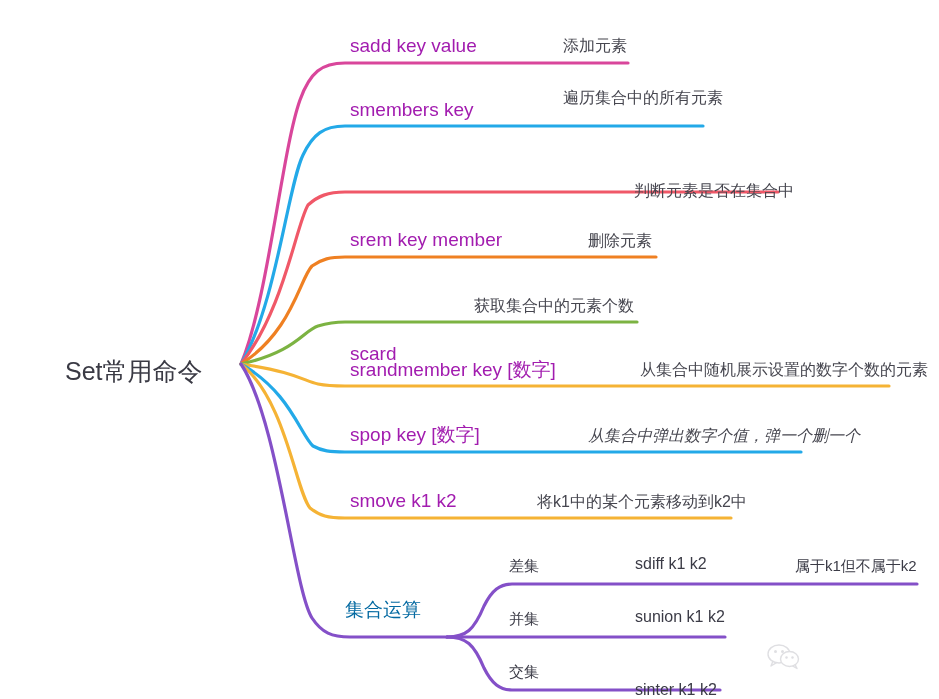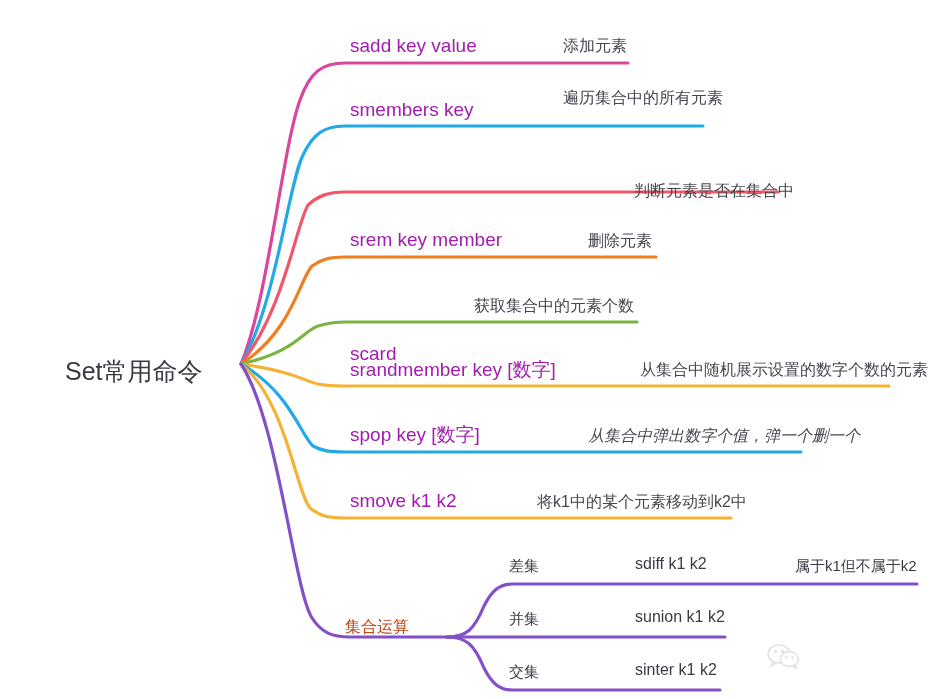--- a/index.html
+++ b/index.html
@@ -37,23 +37,22 @@
   }
   .node.cmd {
     font-size: 19px;
     color: #a21caf;
   }
   .node.desc {
     font-size: 16px;
     color: #46464f;
   }
   .node.group {
-    font-size: 16px;
-    color: #c2410c;
-    margin-top: 19px;
+    font-size: 19px;
+    color: #0369a1;
   }
   .node.subcat {
     font-size: 15px;
     color: #3b3b46;
   }
   .node.subcmd {
     font-size: 16px;
     color: #3b3b46;
   }
   .node.subdesc {
@@ -134,21 +133,21 @@
   <div class="node group" style="left:345px; top:600px;">集合运算</div>
 
   <div class="node subcat" style="left:509px; top:558px;">差集</div>
   <div class="node subcmd" style="left:635px; top:556px;">sdiff k1 k2</div>
   <div class="node subdesc" style="left:795px; top:558px;">属于k1但不属于k2</div>
 
   <div class="node subcat" style="left:509px; top:611px;">并集</div>
   <div class="node subcmd" style="left:635px; top:609px;">sunion k1 k2</div>
 
   <div class="node subcat" style="left:509px; top:664px;">交集</div>
-  <div class="node subcmd" style="left:635px; top:662px;">sinter k1 k2</div>
+  <div class="node subcmd" style="left:635px; top:682px;">sinter k1 k2</div>
 
   <div id="watermark">
     <svg class="wm-icon" width="36" height="28" viewBox="0 0 36 28">
       <ellipse cx="13" cy="11" rx="11" ry="9" fill="none" stroke="#b9b9c0" stroke-width="1.4"></ellipse>
       <path d="M7,18 L5,23 L10.5,19.6" fill="none" stroke="#b9b9c0" stroke-width="1.4" stroke-linejoin="round"></path>
       <circle cx="9.5" cy="8.5" r="1.5" fill="#b9b9c0"></circle>
       <circle cx="16.5" cy="8.5" r="1.5" fill="#b9b9c0"></circle>
       <ellipse cx="23.5" cy="16" rx="9" ry="7.5" fill="#ffffff" stroke="#b9b9c0" stroke-width="1.4"></ellipse>
       <path d="M29,21.5 L31,25.5 L26.5,22.8" fill="none" stroke="#b9b9c0" stroke-width="1.4" stroke-linejoin="round"></path>
       <circle cx="20.5" cy="14.5" r="1.2" fill="#b9b9c0"></circle>

